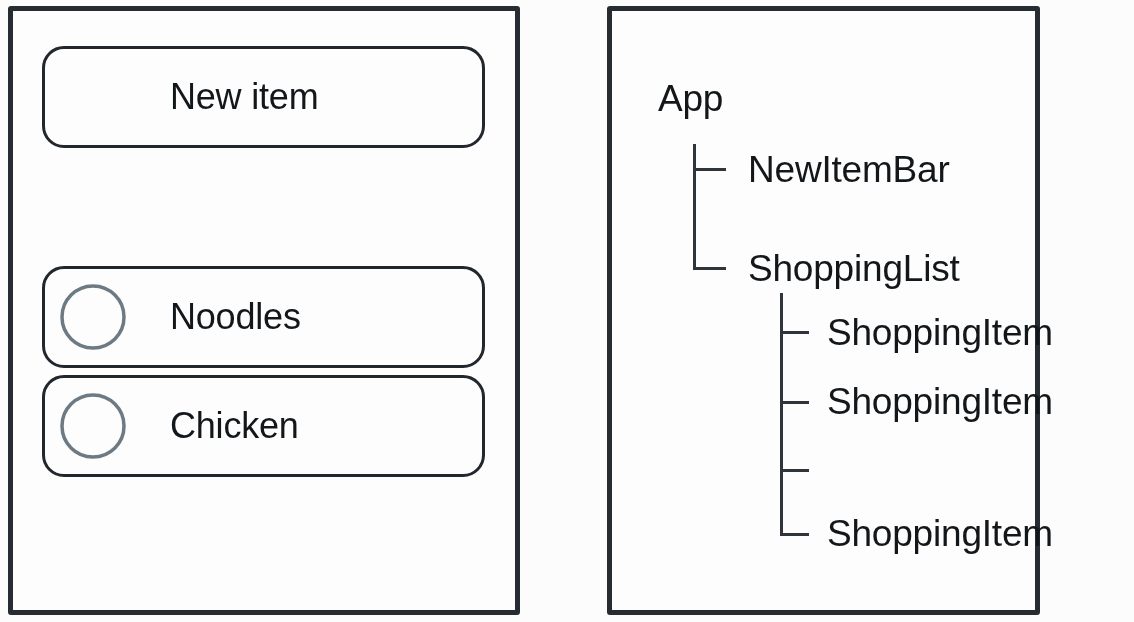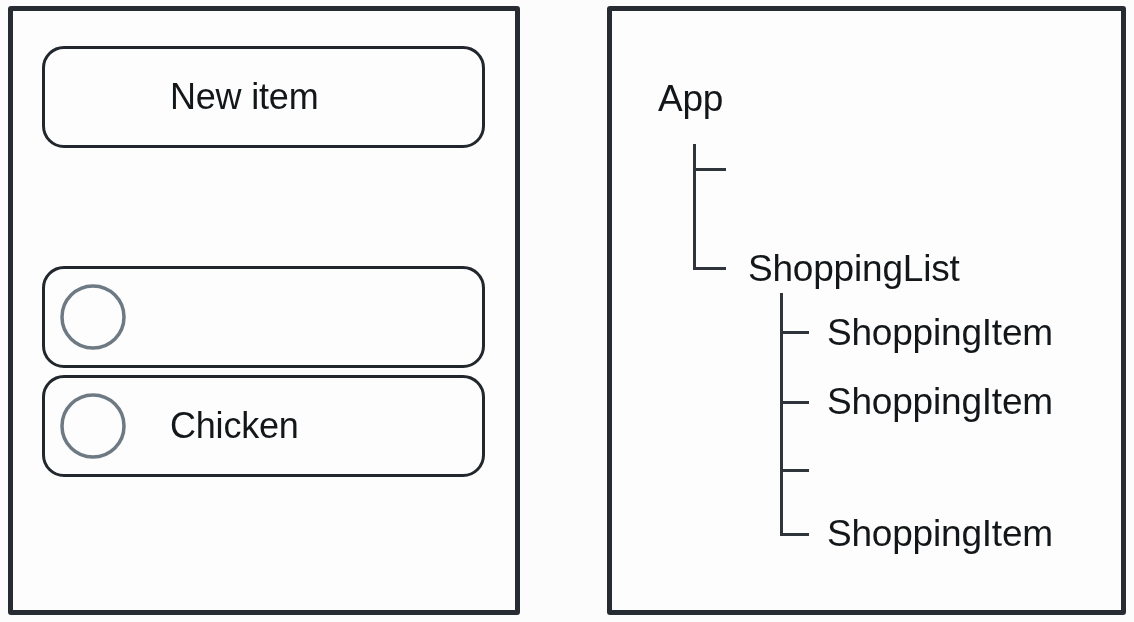--- a/index.html
+++ b/index.html
@@ -18,21 +18,21 @@
   .panel {
     position: absolute;
     top: 6px;
     height: 609px;
     box-sizing: border-box;
     border: 5px solid var(--panel-border, #262c32);
     border-radius: 3px;
     background: var(--panel-background, #fdfdfe);
   }
   #mockup-panel { left: 8px;  width: 512px; }
-  #tree-panel   { left: 607px; width: 519px; }
+  #tree-panel   { left: 607px; width: 433px; }
 
   
   .list-box {
     position: absolute;
     left: 29px;
     width: 443px;
     height: 102px;
     box-sizing: border-box;
     border: 3px solid var(--box-border, #21272c);
     border-radius: 22px;
@@ -100,20 +100,21 @@
   </div>
 
 
   <div class="list-box" style="top:255px">
     <span class="checkbox">
       <svg viewBox="0 0 68 68" width="68" height="68" aria-hidden="true">
         <circle cx="34" cy="34" r="31"></circle>
         <path class="check" d="M19 36 L30 48 L49 23" style="display: none;"></path>
       </svg>
     </span>
+    <span class="box-label">Noodles</span>
   </div>
 
   <div class="list-box" style="top:364px">
     <span class="checkbox">
       <svg viewBox="0 0 68 68" width="68" height="68" aria-hidden="true">
         <circle cx="34" cy="34" r="31"></circle>
         <path class="check" d="M19 36 L30 48 L49 23" style="display: none;"></path>
       </svg>
     </span>
     <span class="box-label">Chicken</span>
@@ -122,20 +123,21 @@
 </div>
 
 <div class="panel" id="tree-panel">
 
   <div class="tree-label" style="left:46px; top:88px">App</div>
 
   <div class="vline" style="left:81px; top:133px; height:126px"></div>
   <div class="hline" style="left:81px; top:157px; width:33px"></div>
   <div class="hline" style="left:81px; top:256px; width:33px"></div>
 
+  <div class="tree-label" style="left:136px; top:159px">NewItemBar</div>
   <div class="tree-label" style="left:136px; top:258px">ShoppingList</div>
 
   <div class="vline" style="left:168px; top:282px; height:243px"></div>
   <div class="hline" style="left:168px; top:320px; width:29px"></div>
   <div class="hline" style="left:168px; top:390px; width:29px"></div>
   <div class="hline" style="left:168px; top:458px; width:29px"></div>
   <div class="hline" style="left:168px; top:522px; width:29px"></div>
 
   <div class="tree-label" style="left:215px; top:322px">ShoppingItem</div>
   <div class="tree-label" style="left:215px; top:391px">ShoppingItem</div>

